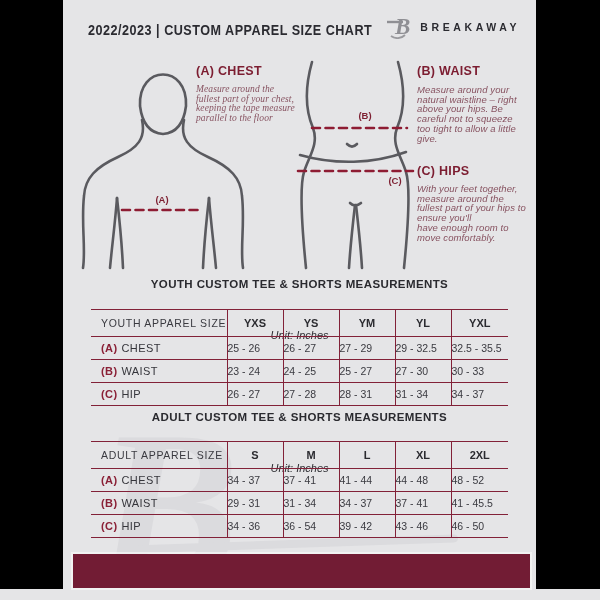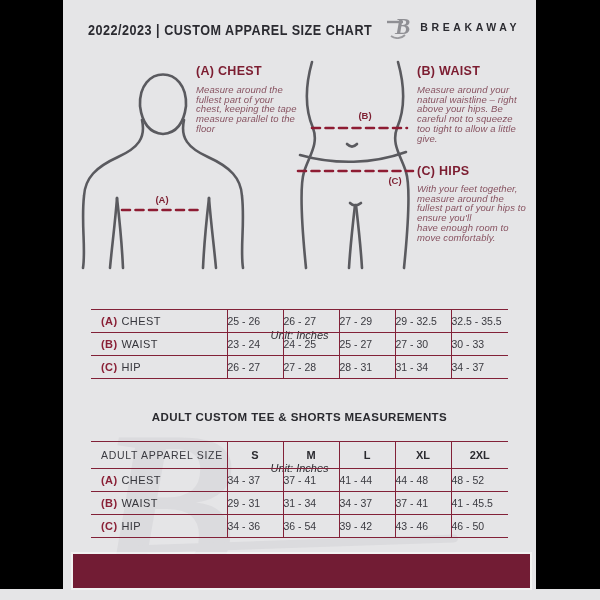--- a/index.html
+++ b/index.html
@@ -108,47 +108,56 @@
     <line class="dash" x1="17" y1="72" x2="112" y2="72"></line>
     <line class="dash" x1="3" y1="115" x2="118" y2="115"></line>
     <text x="70" y="63" text-anchor="middle">(B)</text>
     <text x="100" y="128" text-anchor="middle">(C)</text>
   </svg>
 
   <div class="measure-head" style="left:196px; top:64px;">
     <span>(A)</span>
     <span>CHEST</span>
   </div>
-  <div class="measure-desc" style="left:196px; top:85px; width:104px;">Measure around the fullest part of your chest, keeping the tape measure parallel to the floor</div>
+  <div class="measure-desc" style="left:196px; top:85px; width:104px;font-family:Liberation Serif, serif;">Measure around the fullest part of your chest, keeping the tape measure parallel to the floor</div>
 
   <div class="measure-head" style="left:417px; top:64px;">
     <span>(B)</span>
     <span>WAIST</span>
   </div>
   <div class="measure-desc" style="left:417px; top:85px; width:106px;">Measure around your natural waistline – right above your hips. Be careful not to squeeze too tight to allow a little give.</div>
 
   <div class="measure-head" style="left:417px; top:164px;">
     <span>(C)</span>
     <span>HIPS</span>
   </div>
   <div class="measure-desc" style="left:417px; top:184px; width:110px;">With your feet together, measure around the fullest part of your hips to ensure you'll
 have enough room to move comfortably.</div>
 
+  <div class="section-title" style="top:278px;">YOUTH CUSTOM TEE &amp; SHORTS MEASUREMENTS</div>
   <div class="section-unit" style="top:292px;">Unit: Inches</div>
 
   <table class="size" style="top:309px;">
     <colgroup>
         <col style="width:136px">
         <col style="width:56px">
         <col style="width:56px">
         <col style="width:56px">
         <col style="width:56px">
         <col style="width:57px">
       </colgroup>
     <tbody>
+        <tr>
+      <th class="lbl">YOUTH APPAREL SIZE</th>
+      <th>YXS</th>
+      <th>YS</th>
+      <th>YM</th>
+      <th>YL</th>
+      <th>YXL</th>
+    </tr>
     <tr>
       <td class="lbl"><span class="key">(A)</span><span>CHEST</span></td>
       <td>25 - 26</td>
       <td>26 - 27</td>
       <td>27 - 29</td>
       <td>29 - 32.5</td>
       <td>32.5 - 35.5</td>
     </tr>
     <tr>
       <td class="lbl"><span class="key">(B)</span><span>WAIST</span></td>

